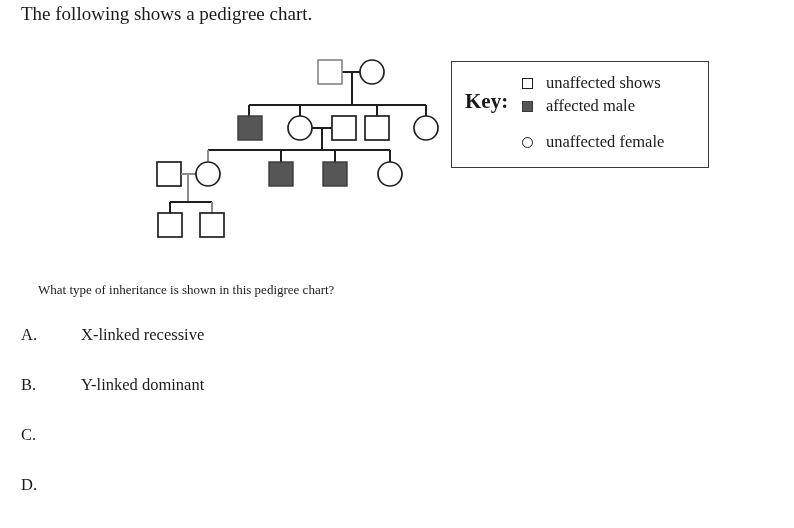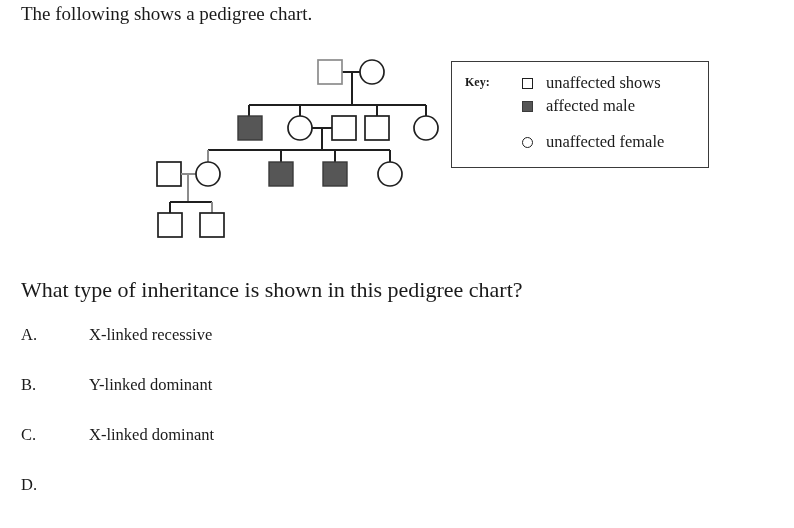--- a/index.html
+++ b/index.html
@@ -25,23 +25,23 @@
   }
   #pedigree-figure {
     position: absolute;
     left: 0px;
     top: 40px;
     width: 740px;
     height: 225px;
   }
   .question {
     position: absolute;
-    left: 21px;
+    left: 38px;
     top: 280px;
-    font-size: 22px;
+    font-size: 13px;
     line-height: 20px;
     white-space: nowrap;
     text-align: right;
   }
   .options {
     position: absolute;
     left: 21px;
     top: 325px;
     width: 520px;
   }
@@ -52,21 +52,21 @@
     line-height: 20px;
   }
   .option-letter {
     position: absolute;
     left: 0px;
     top: 0px;
     width: 40px;
   }
   .option-text {
     position: absolute;
-    left: 68px;
+    left: 60px;
     top: 0px;
     white-space: nowrap;
   }
   svg { display: block; }
   .ped-line {
     stroke: #1f1f1f;
     stroke-width: 1.6;
     fill: none;
     shape-rendering: crispEdges;
   }
@@ -102,22 +102,22 @@
     top: 61px;
     width: 258px;
     height: 107px;
     border: 1.5px solid #3a3a3a;
     background: #ffffff;
     box-sizing: border-box;
   }
   .key-label {
     position: absolute;
     left: 13px;
-    top: 13px;
-    font-size: 12px;
+    top: 27px;
+    font-size: 21px;
     font-weight: bold;
   }
   .key-entry {
     position: absolute;
     font-size: 16.5px;
     line-height: 18px;
     white-space: nowrap;
   }
   .key-entry .key-text {
     position: absolute;
@@ -241,18 +241,17 @@
   <div class="option-row">
     <span class="option-letter">A.</span>
     <span class="option-text">X-linked recessive</span>
   </div>
   <div class="option-row">
     <span class="option-letter">B.</span>
     <span class="option-text">Y-linked dominant</span>
   </div>
   <div class="option-row">
     <span class="option-letter">C.</span>
-    <span class="option-text">X-linked dominant</span>
   </div>
   <div class="option-row">
     <span class="option-letter">D.</span>
   </div>
 </div>
 
 </body></html>

